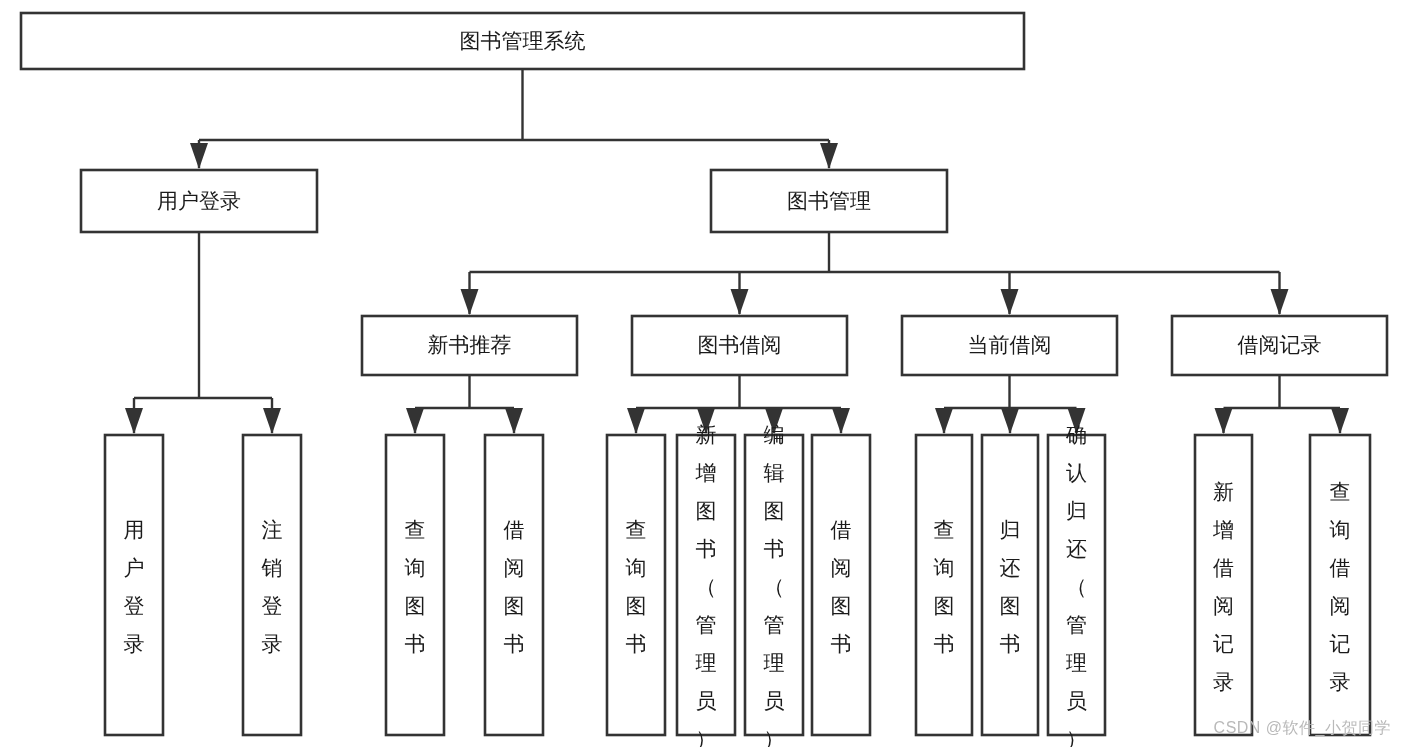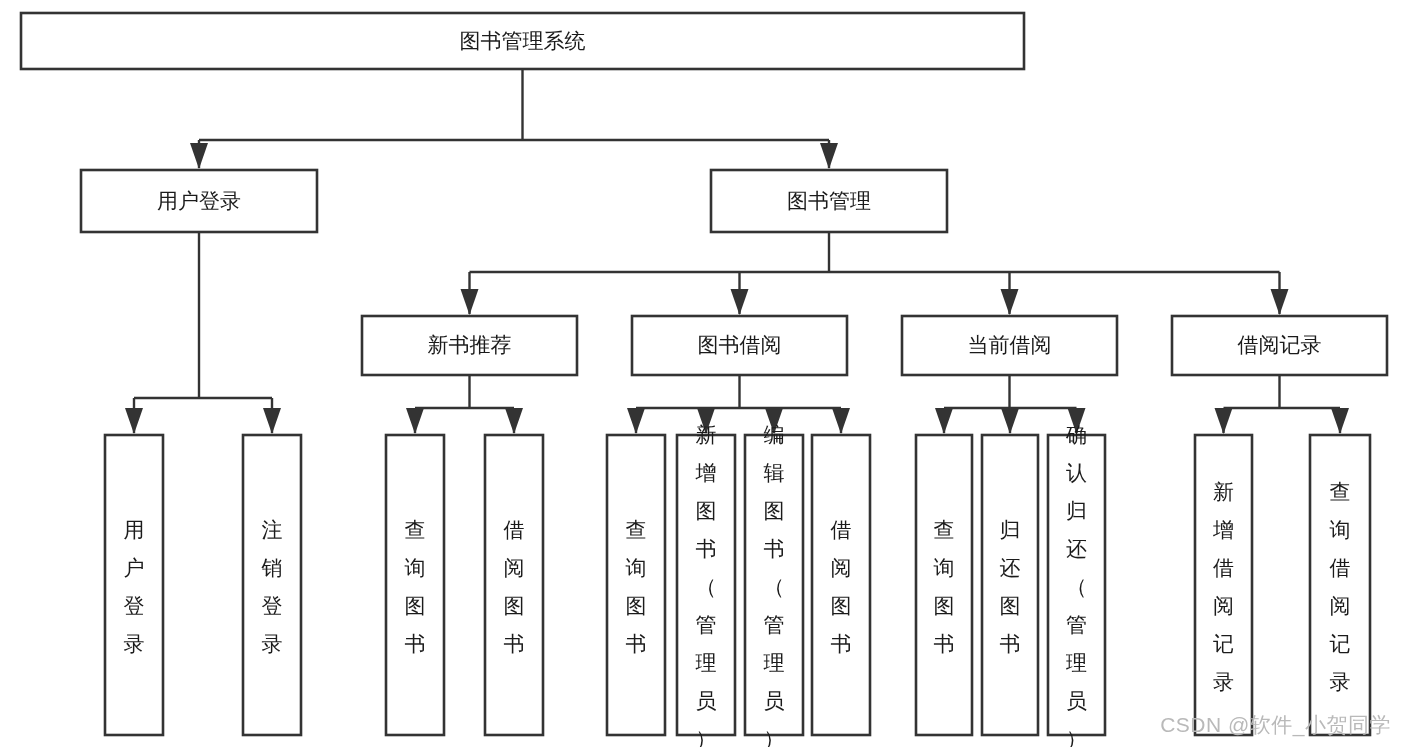--- a/index.html
+++ b/index.html
@@ -51,21 +51,21 @@
   }
   .arrow-head {
     fill: #333333;
     stroke: none;
   }
   .watermark {
     position: absolute;
     right: 14px;
     bottom: 8px;
     font-family: "Liberation Sans", "DejaVu Sans", sans-serif;
-    font-size: 21px;
+    font-size: 16px;
     color: #b9b9b9;
     letter-spacing: 0.5px;
     white-space: nowrap;
     user-select: none;
   }
 </style>
 </head>
 <body>
 
 <div id="diagram-root">

